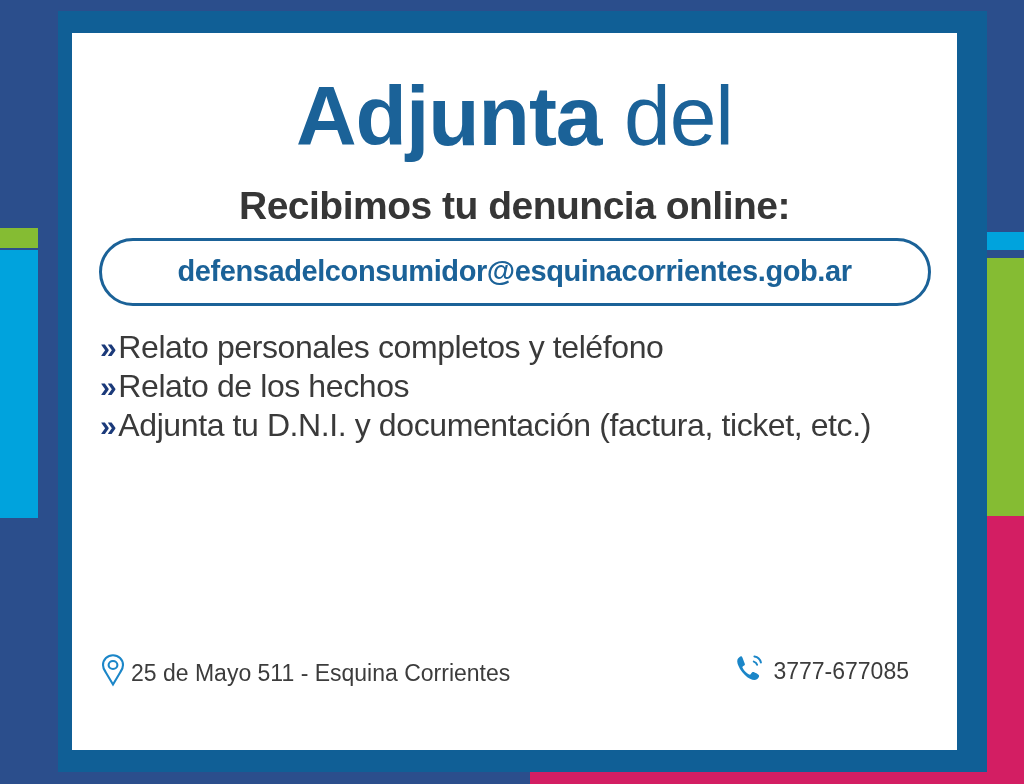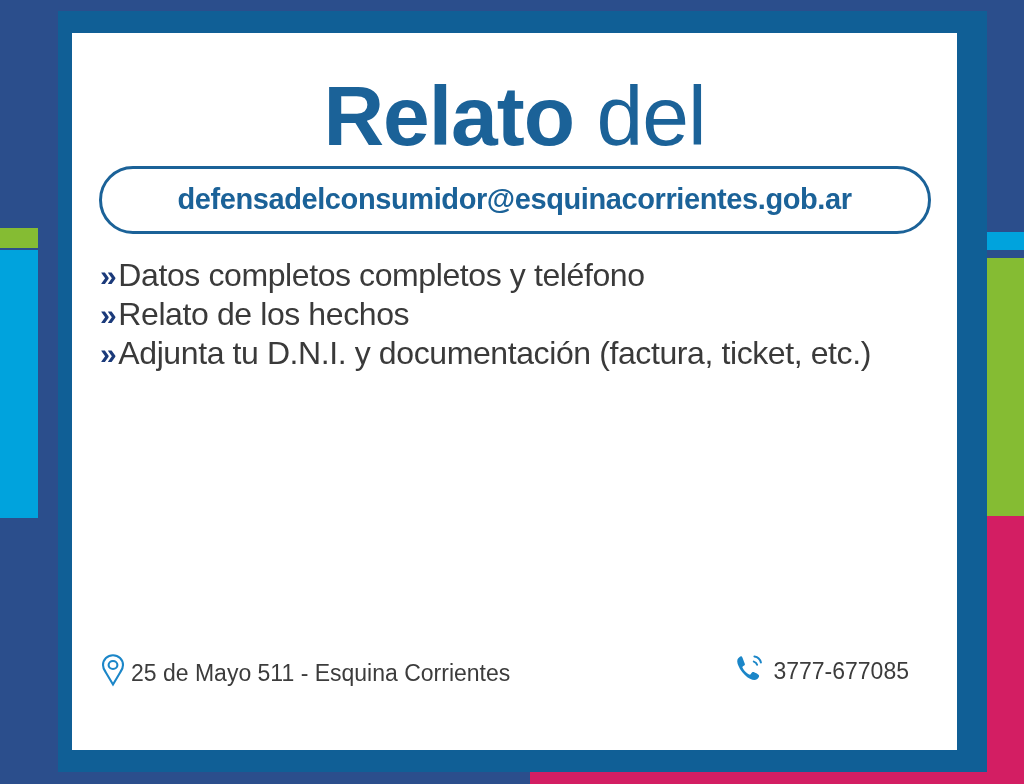--- a/index.html
+++ b/index.html
@@ -150,33 +150,34 @@
   <div class="band-right-pink"></div>
   <div class="band-bottom-pink"></div>
 </div>
 
 <div class="card-frame"></div>
 
 <div class="card">
   <div class="inner">
 
     <div class="title">
-      <span class="b">Relato</span>
+      <span class="b">Adjunta</span>
       <span>del</span><br>
     </div>
 
+    <div class="subtitle">Recibimos tu denuncia online:</div>
 
     <div class="email-box">
       <span class="email-text">defensadelconsumidor@esquinacorrientes.gob.ar</span>
     </div>
 
     <div class="bullets">
       <div class="bullet-row">
         <span class="chev">»</span>
-        <span>Datos completos completos y teléfono</span>
+        <span>Relato personales completos y teléfono</span>
       </div>
       <div class="bullet-row">
         <span class="chev">»</span>
         <span>Relato de los hechos</span>
       </div>
       <div class="bullet-row">
         <span class="chev">»</span>
         <span>Adjunta tu D.N.I. y documentación (factura, ticket, etc.)</span>
       </div>
     </div>

